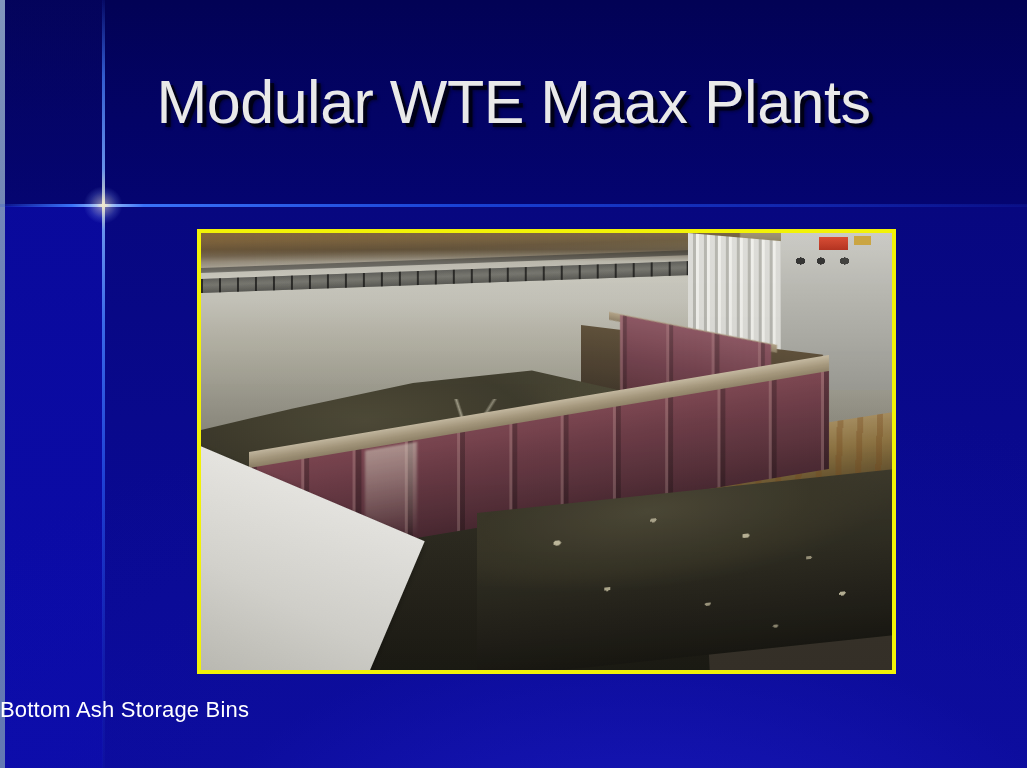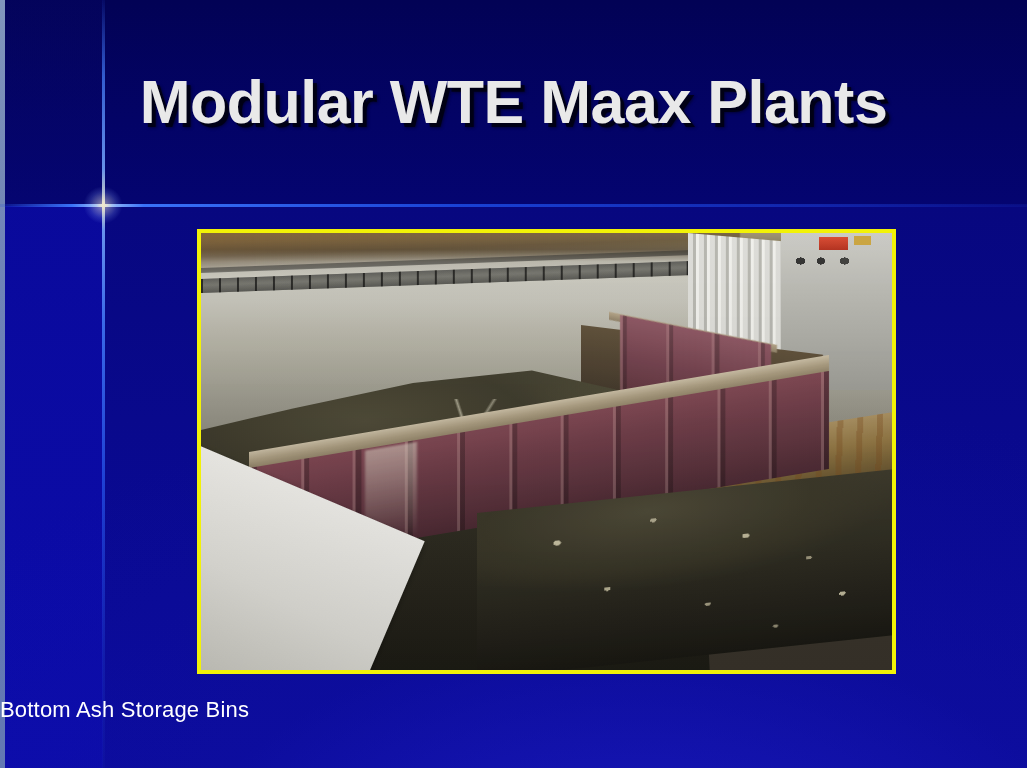--- a/index.html
+++ b/index.html
@@ -90,21 +90,21 @@
     position:absolute; left:78px; top:181px; width:50px; height:48px;
     background:radial-gradient(closest-side,rgba(255,250,225,.55),rgba(150,180,255,.18) 55%,rgba(0,0,0,0) 78%);
     pointer-events:none;
   }
 
   
   .title{
     position:absolute; left:0; top:72px; width:1027px;
     text-align:center;
     font-size:61px;
-    font-weight:bold;
+    font-weight:normal;
     letter-spacing:-0.5px;
     color:#e9e9e9;
     text-shadow:4px 4px 0 rgba(0,0,0,.62), 5px 5px 3px rgba(0,0,0,.45);
     white-space:nowrap;
     line-height:1.0;
   }
 
   
   .photo-frame{
     position:absolute;

